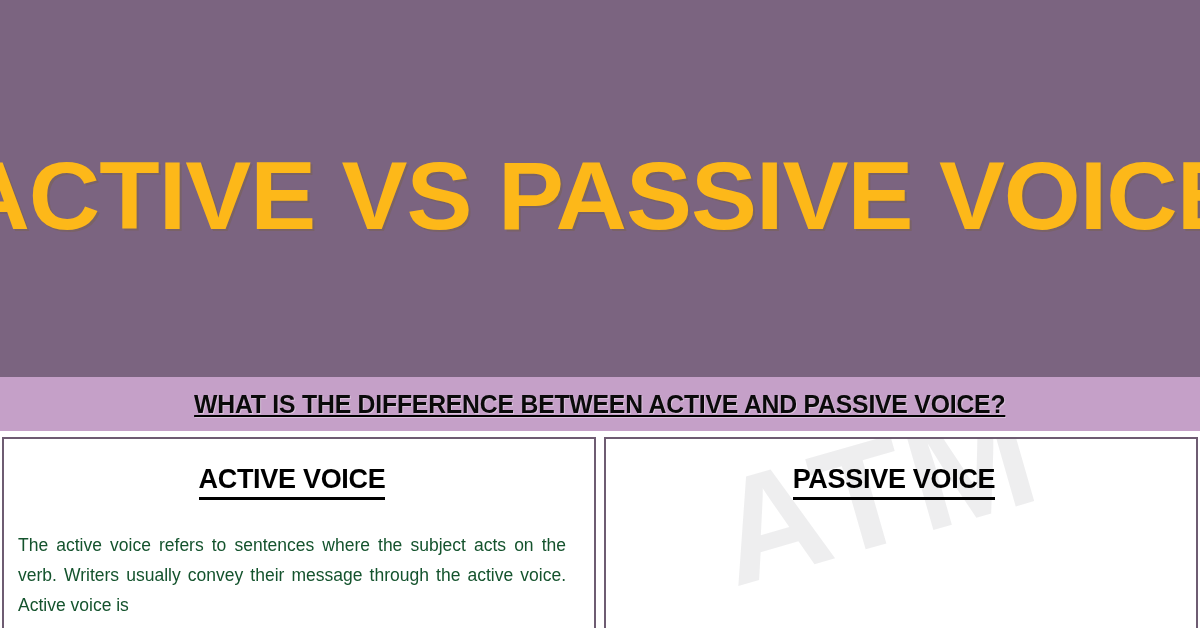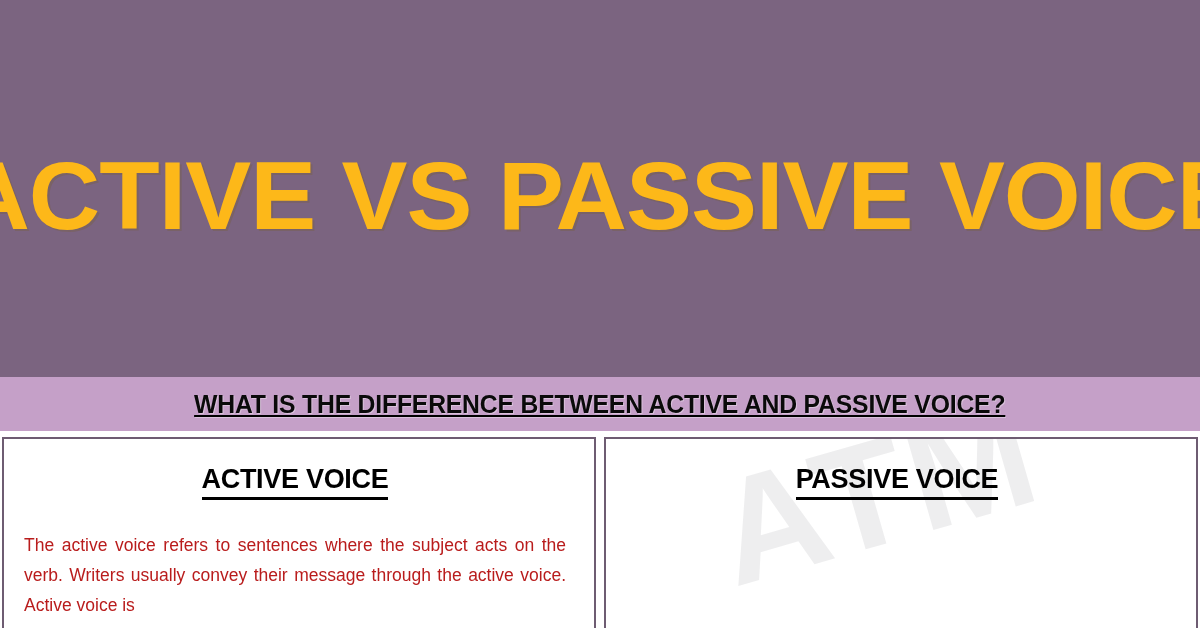--- a/index.html
+++ b/index.html
@@ -93,21 +93,21 @@
     background: #ffffff;
     border: 2px solid #6E5C72;
     border-bottom: none;
     box-sizing: border-box;
     overflow: hidden;
   }
 
   .card-inner {
     position: relative;
     z-index: 3;
-    padding: 26px 28px 0 20px;
+    padding: 26px 28px 0 14px;
   }
 
   .card-heading {
     font-family: "Liberation Sans", sans-serif;
     font-weight: 700;
     font-size: 27px;
     line-height: 1.1;
     color: #000000;
     text-align: center;
     letter-spacing: -0.3px;
@@ -119,21 +119,21 @@
   .card-heading-wrap {
     text-align: center;
   }
 
   .card-body {
     margin-top: 30px;
     font-family: "Liberation Sans", sans-serif;
     font-weight: 400;
     font-size: 17.5px;
     line-height: 1.72;
-    color: #b91c1c;
+    color: #14532d;
     text-align: justify;
     text-justify: inter-word;
     hyphens: none;
   }
 
   
   .wm-gray {
     position: absolute;
     z-index: 1;
     left: 108px;

